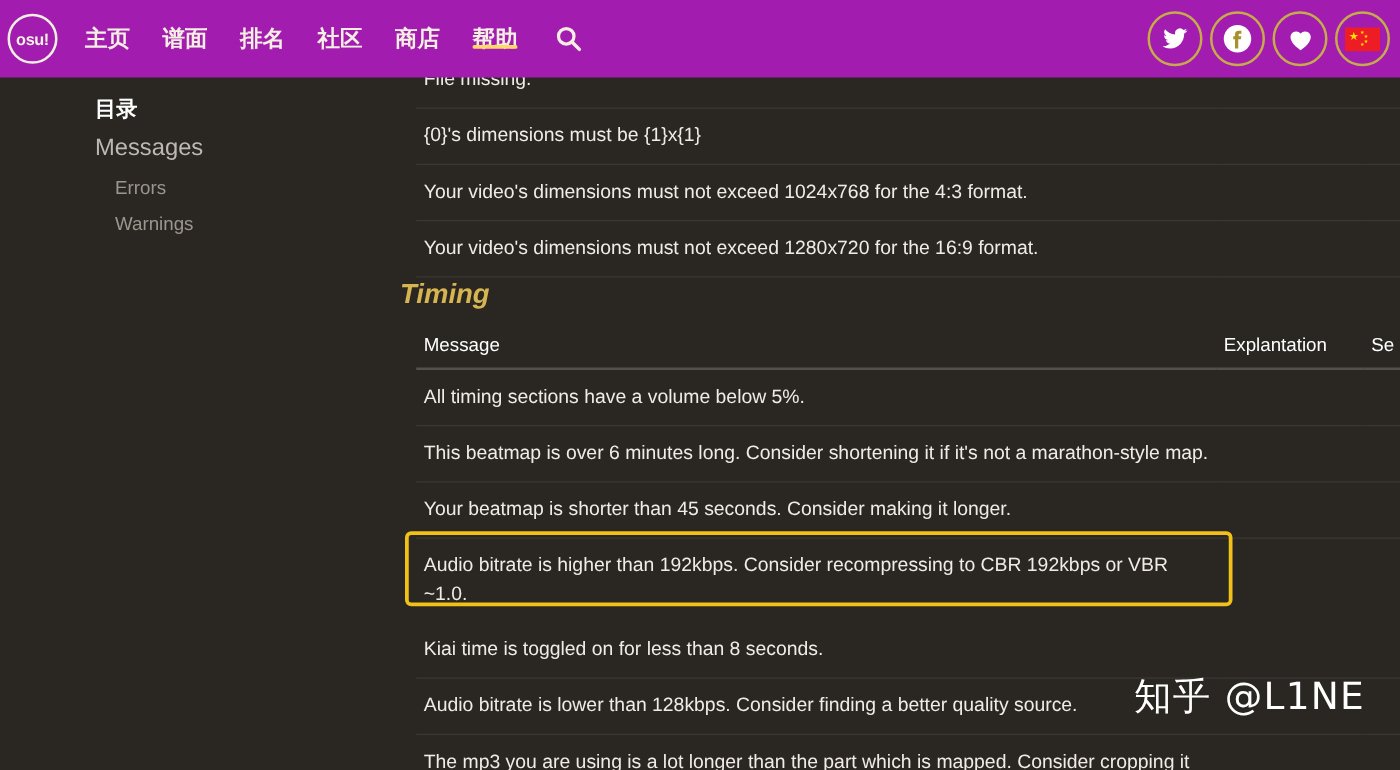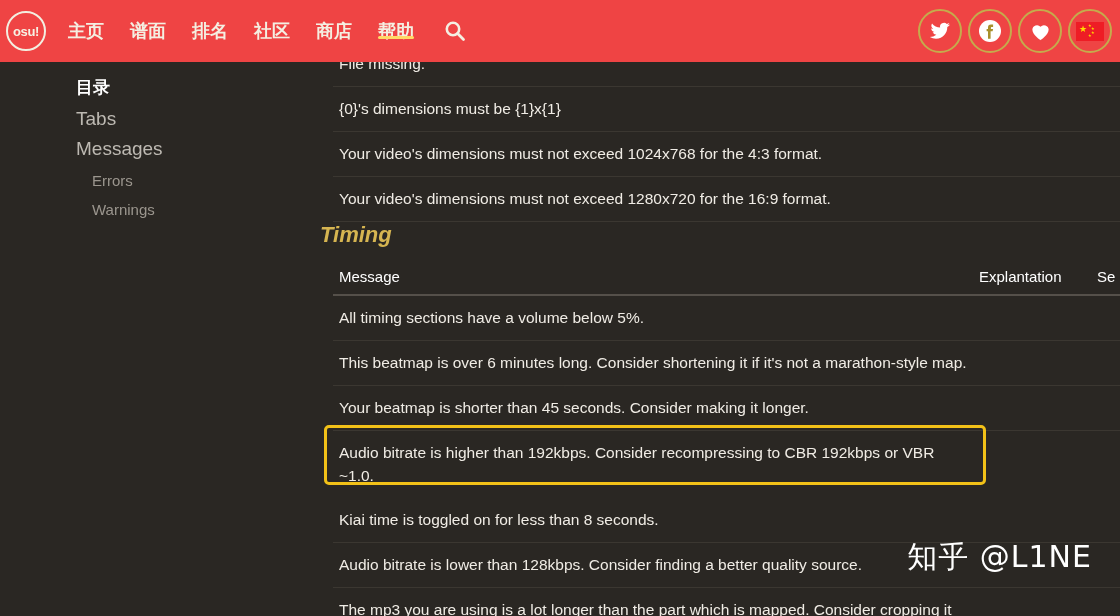--- a/index.html
+++ b/index.html
@@ -11,21 +11,21 @@
     background: #2a2723;
     font-family: "Liberation Sans", sans-serif;
   }
 
   
   #navbar {
     position: absolute;
     top: 0; left: 0;
     width: 1120px;
     height: 62px;
-    background: #ef4444;
+    background: #a21caf;
     display: flex;
     align-items: center;
     z-index: 50;
   }
 
   #nav-logo {
     width: 40px; height: 40px;
     margin-left: 6px;
     border: 2px solid #f3eee0;
     border-radius: 50%;
@@ -299,23 +299,20 @@
         <span class="star-s" style="left:15px; top:9px;">★</span>
         <span class="star-s" style="left:12px; top:12px;">★</span>
       </div>
     </div>
   </div>
 </div>
 
 <div id="sidebar">
   <div class="toc-title">目录</div>
   <div class="toc-link">
-    <span>Tabs</span>
-  </div>
-  <div class="toc-link">
     <span>Messages</span>
   </div>
   <div class="toc-sub">
     <span>Errors</span>
   </div>
   <div class="toc-sub">
     <span>Warnings</span>
   </div>
 </div>
 

